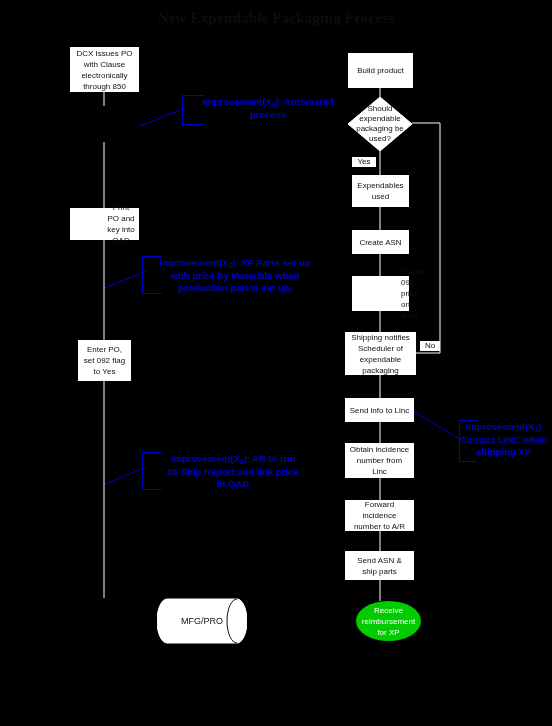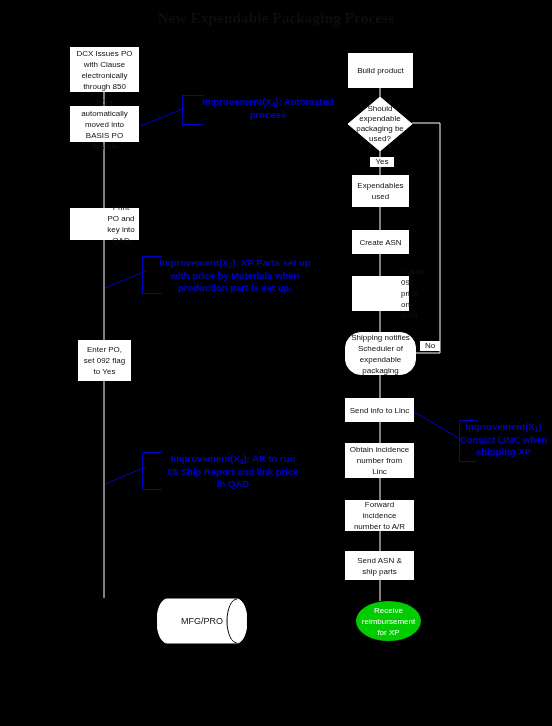--- a/index.html
+++ b/index.html
@@ -174,23 +174,20 @@
     <line x1="140" y1="126" x2="185" y2="108" stroke="#0000cc" stroke-width="1"></line>
     <line x1="105" y1="288" x2="146" y2="271" stroke="#0000cc" stroke-width="1"></line>
     <line x1="105" y1="484" x2="146" y2="467" stroke="#0000cc" stroke-width="1"></line>
     <line x1="414" y1="412" x2="462" y2="440" stroke="#0000cc" stroke-width="1"></line>
   </svg>
 
   <div class="node" style="left:70px; top:47px; width:69px; height:45px;">
     <span>DCX Issues PO with Clause electronically through 850</span>
   </div>
 
-  <div class="node" style="left:70px; top:106px; width:69px; height:36px;">
-    <span>PO's automatically moved into BASIS PO System</span>
-  </div>
 
   <div class="node" style="left:70px; top:208px; width:69px; height:32px;padding-left:36px;">
     <span>Print PO and key into QAD</span>
   </div>
 
   <div class="node" style="left:78px; top:340px; width:53px; height:41px;">
     <span>Enter PO, set 092 flag to Yes</span>
   </div>
 
   <div class="cylinder" style="left:157px; top:598px; width:90px; height:46px;">
@@ -205,37 +202,37 @@
     <span>Build product</span>
   </div>
 
   <div class="diamond-wrap" style="left:348px; top:97px; width:64px; height:54px;">
     <svg class="diamond-shape" viewBox="0 0 64 54" preserveAspectRatio="none">
       <polygon points="32,0 64,27 32,54 0,27" fill="#ffffff" stroke="#ffffff" stroke-width="1"></polygon>
     </svg>
     <div class="diamond-label">Should expendable packaging be used?</div>
   </div>
 
-  <div class="edge-label" style="left:370px; top:157px; width:20px;">Yes</div>
+  <div class="edge-label" style="left:352px; top:157px; width:20px;">Yes</div>
 
   <div class="edge-label" style="left:420px; top:341px; width:16px;">No</div>
 
   <div class="node" style="left:352px; top:175px; width:57px; height:32px;">
     <span>Expendables used</span>
   </div>
 
   <div class="node" style="left:352px; top:230px; width:57px; height:24px;">
     <span>Create ASN</span>
   </div>
 
   <div class="node" style="left:352px; top:276px; width:57px; height:35px;padding-left:48px;">
     <span>Clause 092 price on ASN</span>
   </div>
 
-  <div class="node" style="left:345px; top:332px; width:71px; height:43px;border-radius:16px;">
+  <div class="node" style="left:345px; top:332px; width:71px; height:43px;">
     <span>Shipping notifies Scheduler of expendable packaging</span>
   </div>
 
   <div class="node" style="left:345px; top:398px; width:69px; height:24px;">
     <span>Send info to Linc</span>
   </div>
 
   <div class="node" style="left:345px; top:443px; width:69px; height:35px;">
     <span>Obtain incidence number from Linc</span>
   </div>

